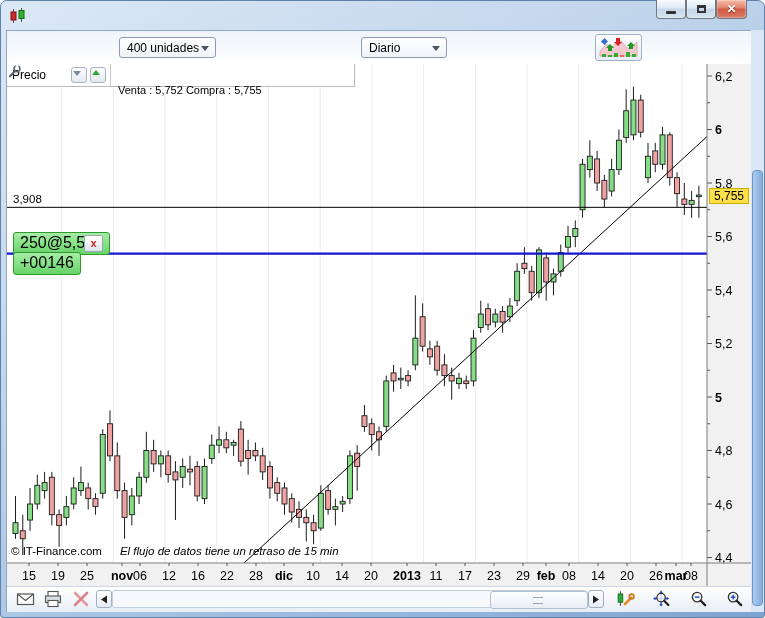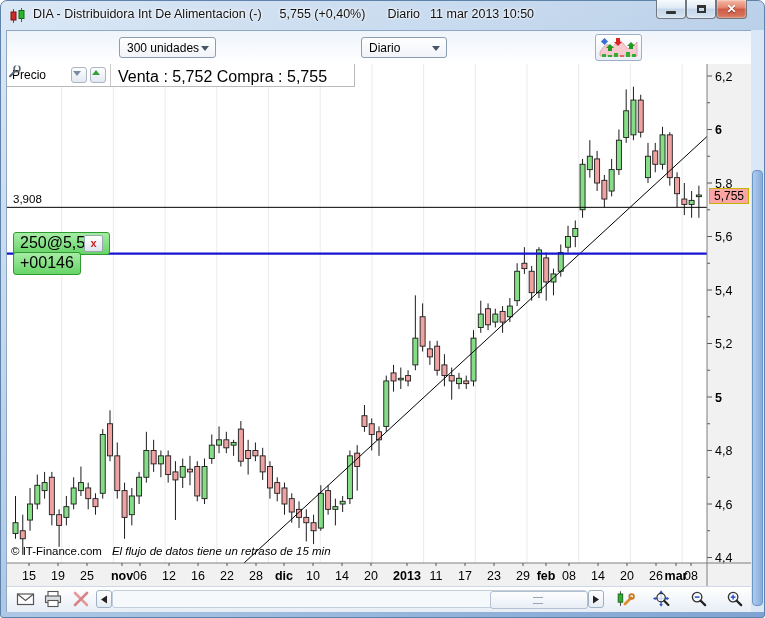--- a/index.html
+++ b/index.html
@@ -41,38 +41,38 @@
   .chartbtn{position:absolute;left:588px;top:3px;width:47px;height:27px;border:1px solid #9eb0c6;
     border-radius:3px;background:linear-gradient(#ffffff,#e9eef6);box-sizing:border-box;
     display:flex;align-items:center;justify-content:center;}
   
   .chartwrap{position:absolute;left:0;top:33px;width:744px;height:522px;}
   .chartwrap svg{position:absolute;left:0;top:0;}
   .panel-header{position:absolute;left:0;top:0;width:348px;height:23px;background:#fff;
     border-right:1px solid #b9b9b9;border-bottom:1px solid #b9b9b9;box-sizing:border-box;}
   .ph-title{position:absolute;left:5px;top:4px;font-size:12px;color:#000;}
   .ph-sep{position:absolute;left:103px;top:0;width:1px;height:22px;background:#c9c9c9;}
-  .ph-quote{position:absolute;left:111px;top:4px;font-size:16px;color:#000;white-space:nowrap;}
+  .ph-quote{position:absolute;left:111px;top:20px;font-size:11px;color:#000;white-space:nowrap;}
   .ph-wrench{position:absolute;left:45px;top:4px;width:15px;height:15px;}
   .btn-sm{position:absolute;top:3px;width:16px;height:16px;border:1px solid #aab4c2;border-radius:3px;
     background:linear-gradient(#fcfdfe,#e3e9f1);box-sizing:border-box;display:flex;align-items:center;justify-content:center;}
   .btn-down{left:64px;} .btn-up{left:83px;}
   .lvl-label{position:absolute;left:6px;top:129px;font-size:11.5px;color:#000;}
   .tag{position:absolute;border:1px solid #2f9a2f;border-radius:3px;font-size:16px;color:#000;
     background:linear-gradient(#a6eda6,#67d467);padding:1px 6px 2px 6px;white-space:nowrap;}
   .tag.pos{left:6px;top:168px;}
   .tag.pnl{left:6px;top:188px;}
   .tag-close{position:absolute;left:77px;top:171px;width:17px;height:15px;border:1px solid #9aa6b4;
     border-radius:2px;background:linear-gradient(#fff,#dde4ec);color:#cc2222;font-size:11px;font-weight:bold;
     display:flex;align-items:center;justify-content:center;line-height:1;}
-  .price-tag{position:absolute;left:702px;top:124px;width:40px;height:16px;background:#fca5a5;
+  .price-tag{position:absolute;left:702px;top:124px;width:40px;height:16px;background:#fde047;
     border:1px solid #c9b200;box-sizing:border-box;font-size:12px;color:#000;
     display:flex;align-items:center;justify-content:center;}
   .footer-note{position:absolute;left:4px;top:481px;font-size:11.5px;color:#000;white-space:nowrap;}
-  .footer-note .it{font-style:italic;margin-left:10px;}
+  .footer-note .it{font-style:italic;margin-left:18px;}
   
   .btoolbar{position:absolute;left:0;top:555px;width:744px;height:25px;border-top:1px solid #cdd8e6;
     background:linear-gradient(#ffffff,#e8eef6);}
   .bicon{position:absolute;top:3px;width:20px;height:18px;}
   .sbtn{position:absolute;top:3px;width:16px;height:18px;border:1px solid #9fb0c4;border-radius:3px;
     background:linear-gradient(#fff,#e6ecf4);box-sizing:border-box;display:flex;align-items:center;justify-content:center;}
   .strack{position:absolute;left:105px;top:3px;width:475px;height:18px;border:1px solid #c3cedd;
     border-radius:3px;background:#f6f9fc;box-sizing:border-box;}
   .sthumb{position:absolute;left:377px;top:0px;width:96px;height:16px;border:1px solid #b3c0d2;
     border-radius:3px;background:linear-gradient(#fdfdfe,#e9eef5);}
@@ -88,37 +88,36 @@
 
 <div class="frame"></div>
 
 <div class="titlebar">
   <svg class="title-icon" width="18" height="18">
     <line x1="4.5" y1="2" x2="4.5" y2="16" stroke="#555" stroke-width="1"></line>
     <rect x="2" y="5" width="5" height="8" fill="#cc2b2b" stroke="#7a1010" stroke-width="1"></rect>
     <line x1="12.5" y1="1" x2="12.5" y2="15" stroke="#555" stroke-width="1"></line>
     <rect x="10" y="3.5" width="5" height="8" fill="#2db42d" stroke="#146b14" stroke-width="1"></rect>
   </svg>
-  <div class="title-text"><span>DIA - Distribuidora Int De Alimentacion (-)</span><span class="tt-price">5,755 (+0,40%)</span><span class="tt-period">Diario</span><span class="tt-date">11 mar 2013 10:50</span></div>
   <div class="winbtn min">
       <div class="glyph-min"></div>
     </div>
   <div class="winbtn max">
       <div class="glyph-max"></div>
     </div>
   <div class="winbtn close">
       <div class="glyph-close">✕</div>
     </div>
 </div>
 
 <div class="client">
 
   <div class="toolbar">
     <div class="combo units">
-      <span>300 unidades</span>
+      <span>400 unidades</span>
       <span class="arrow"></span>
     </div>
     <div class="combo period">
       <span>Diario</span>
       <span class="arrow"></span>
     </div>
     <div class="chartbtn">
       <svg width="40" height="22" viewBox="0 0 40 22">
         <path d="M1,15 C5,8 8,6 11,9 C14,12 16,6 19,4 C22,2 25,8 28,11 C31,13 34,9 38,5 L38,19 L1,19 Z" fill="#f5c9cf" stroke="#dd9aa4" stroke-width="0.8"></path>
         <rect x="3" y="2" width="5" height="5" fill="#3a6fd8" transform="rotate(45 5.5 4.5)"></rect>

